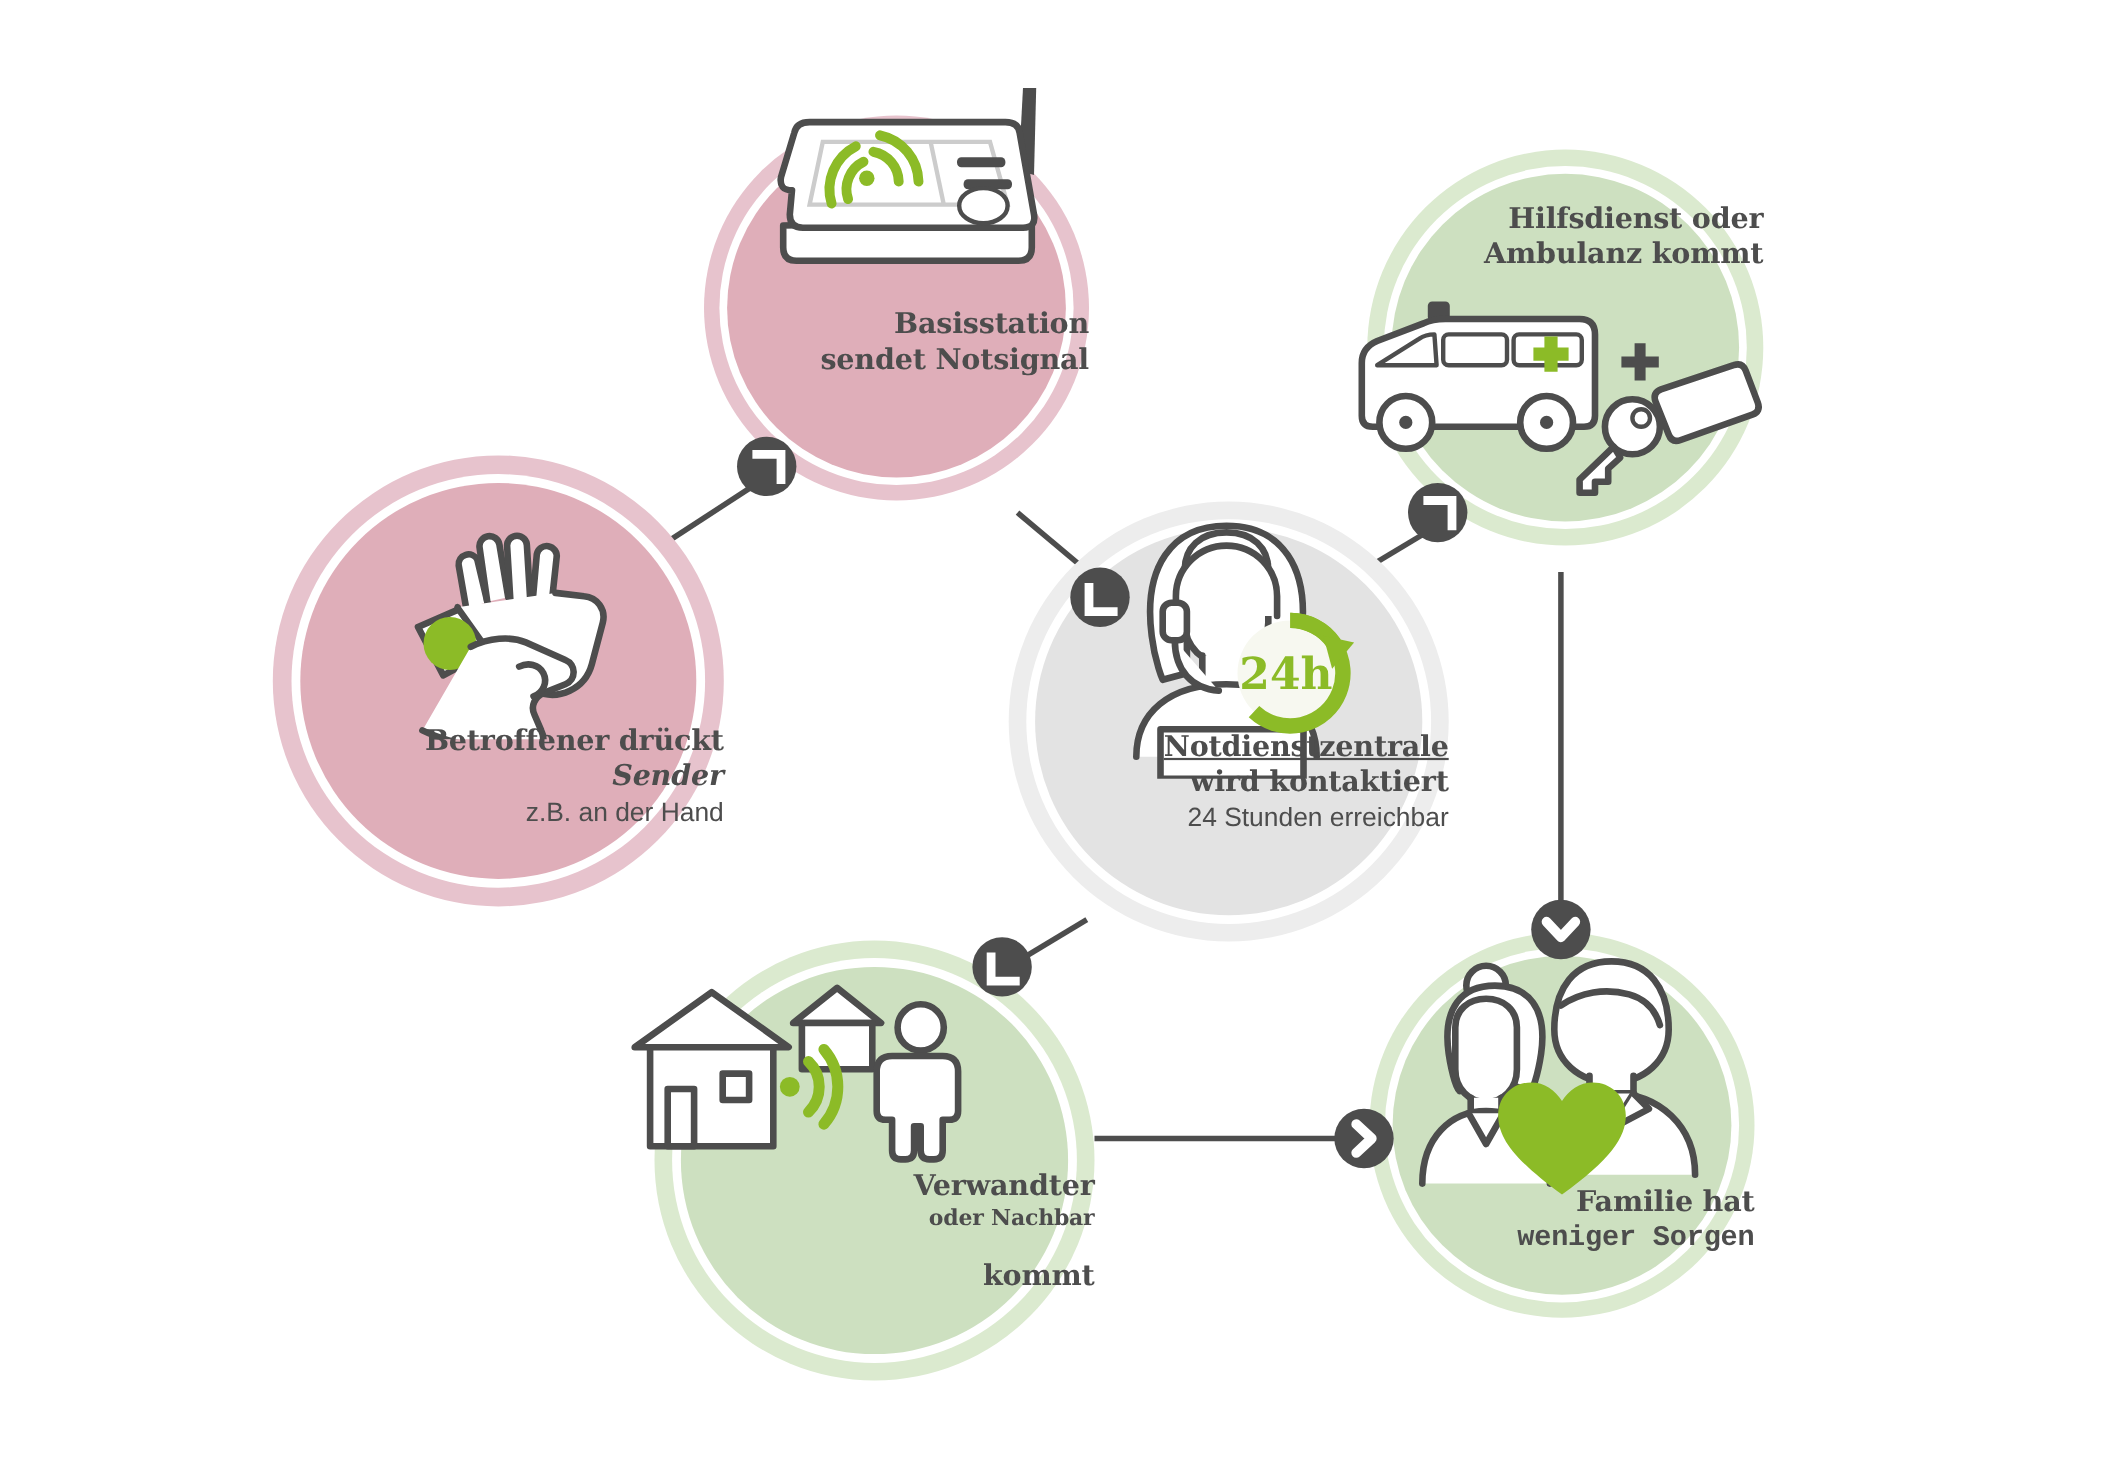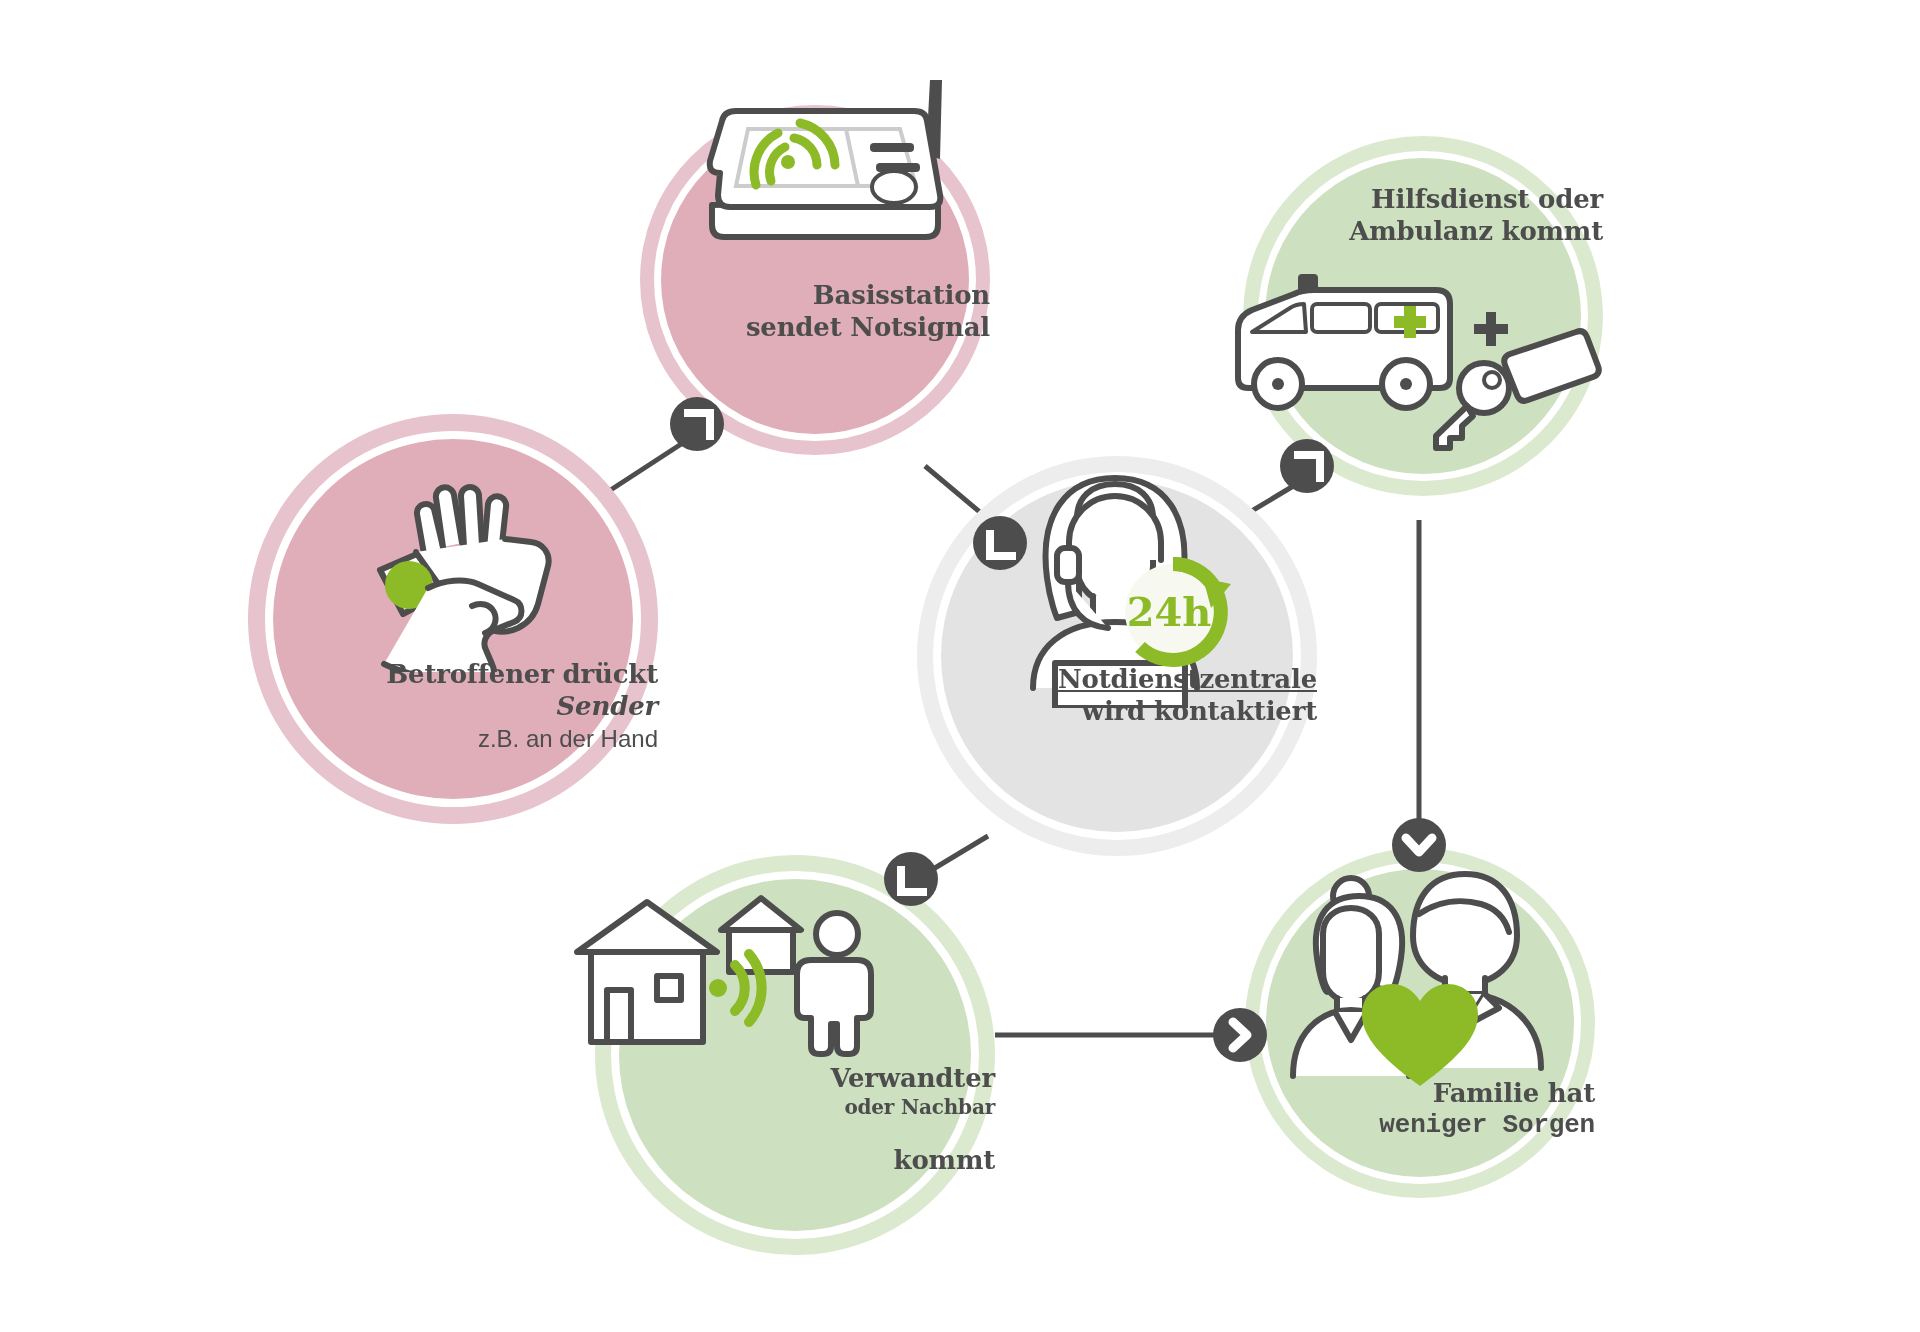--- a/index.html
+++ b/index.html
@@ -193,20 +193,21 @@
       <circle cx="68" cy="68" r="48" fill="#f7f8f0"></circle>
       <path d="M68 20 a48 48 0 1 1 -33 83" fill="none" stroke="#8cbb27" stroke-width="14" stroke-linecap="butt"></path>
       <path d="M68 20 a48 48 0 0 1 40 21" fill="none" stroke="#8cbb27" stroke-width="14" stroke-linecap="butt"></path>
       <polygon points="98,34 126,40 106,64" fill="#8cbb27"></polygon>
       <text x="64" y="82" text-anchor="middle" font-family="DejaVu Serif, serif" font-weight="bold" font-size="40" fill="#8cbb27">24h</text>
     </svg>
 
     <div class="label" style="top:208px; font-size:0px;">
       <span class="t1" style="font-size:26px;text-decoration:underline;">Notdienstzentrale</span>
       <span class="t1" style="font-size:26px;">wird kontaktiert</span>
+      <span class="t2" style="font-size:24px; margin-top:2px;">24 Stunden erreichbar</span>
     </div>
   </div>
 
   <div class="node" style="left:1243px; top:136px; width:360px; height:360px;">
     <div class="ring" style="background:#dbeacf;"></div>
     <div class="disc" style="left:15px; top:15px; width:330px; height:330px; background:#ffffff;"></div>
     <div class="disc" style="left:22px; top:22px; width:316px; height:316px; background:#cde0c0;"></div>
 
     <div class="label" style="top:48px; font-size:0px;">
       <span class="t1" style="font-size:26px;">Hilfsdienst oder</span>

